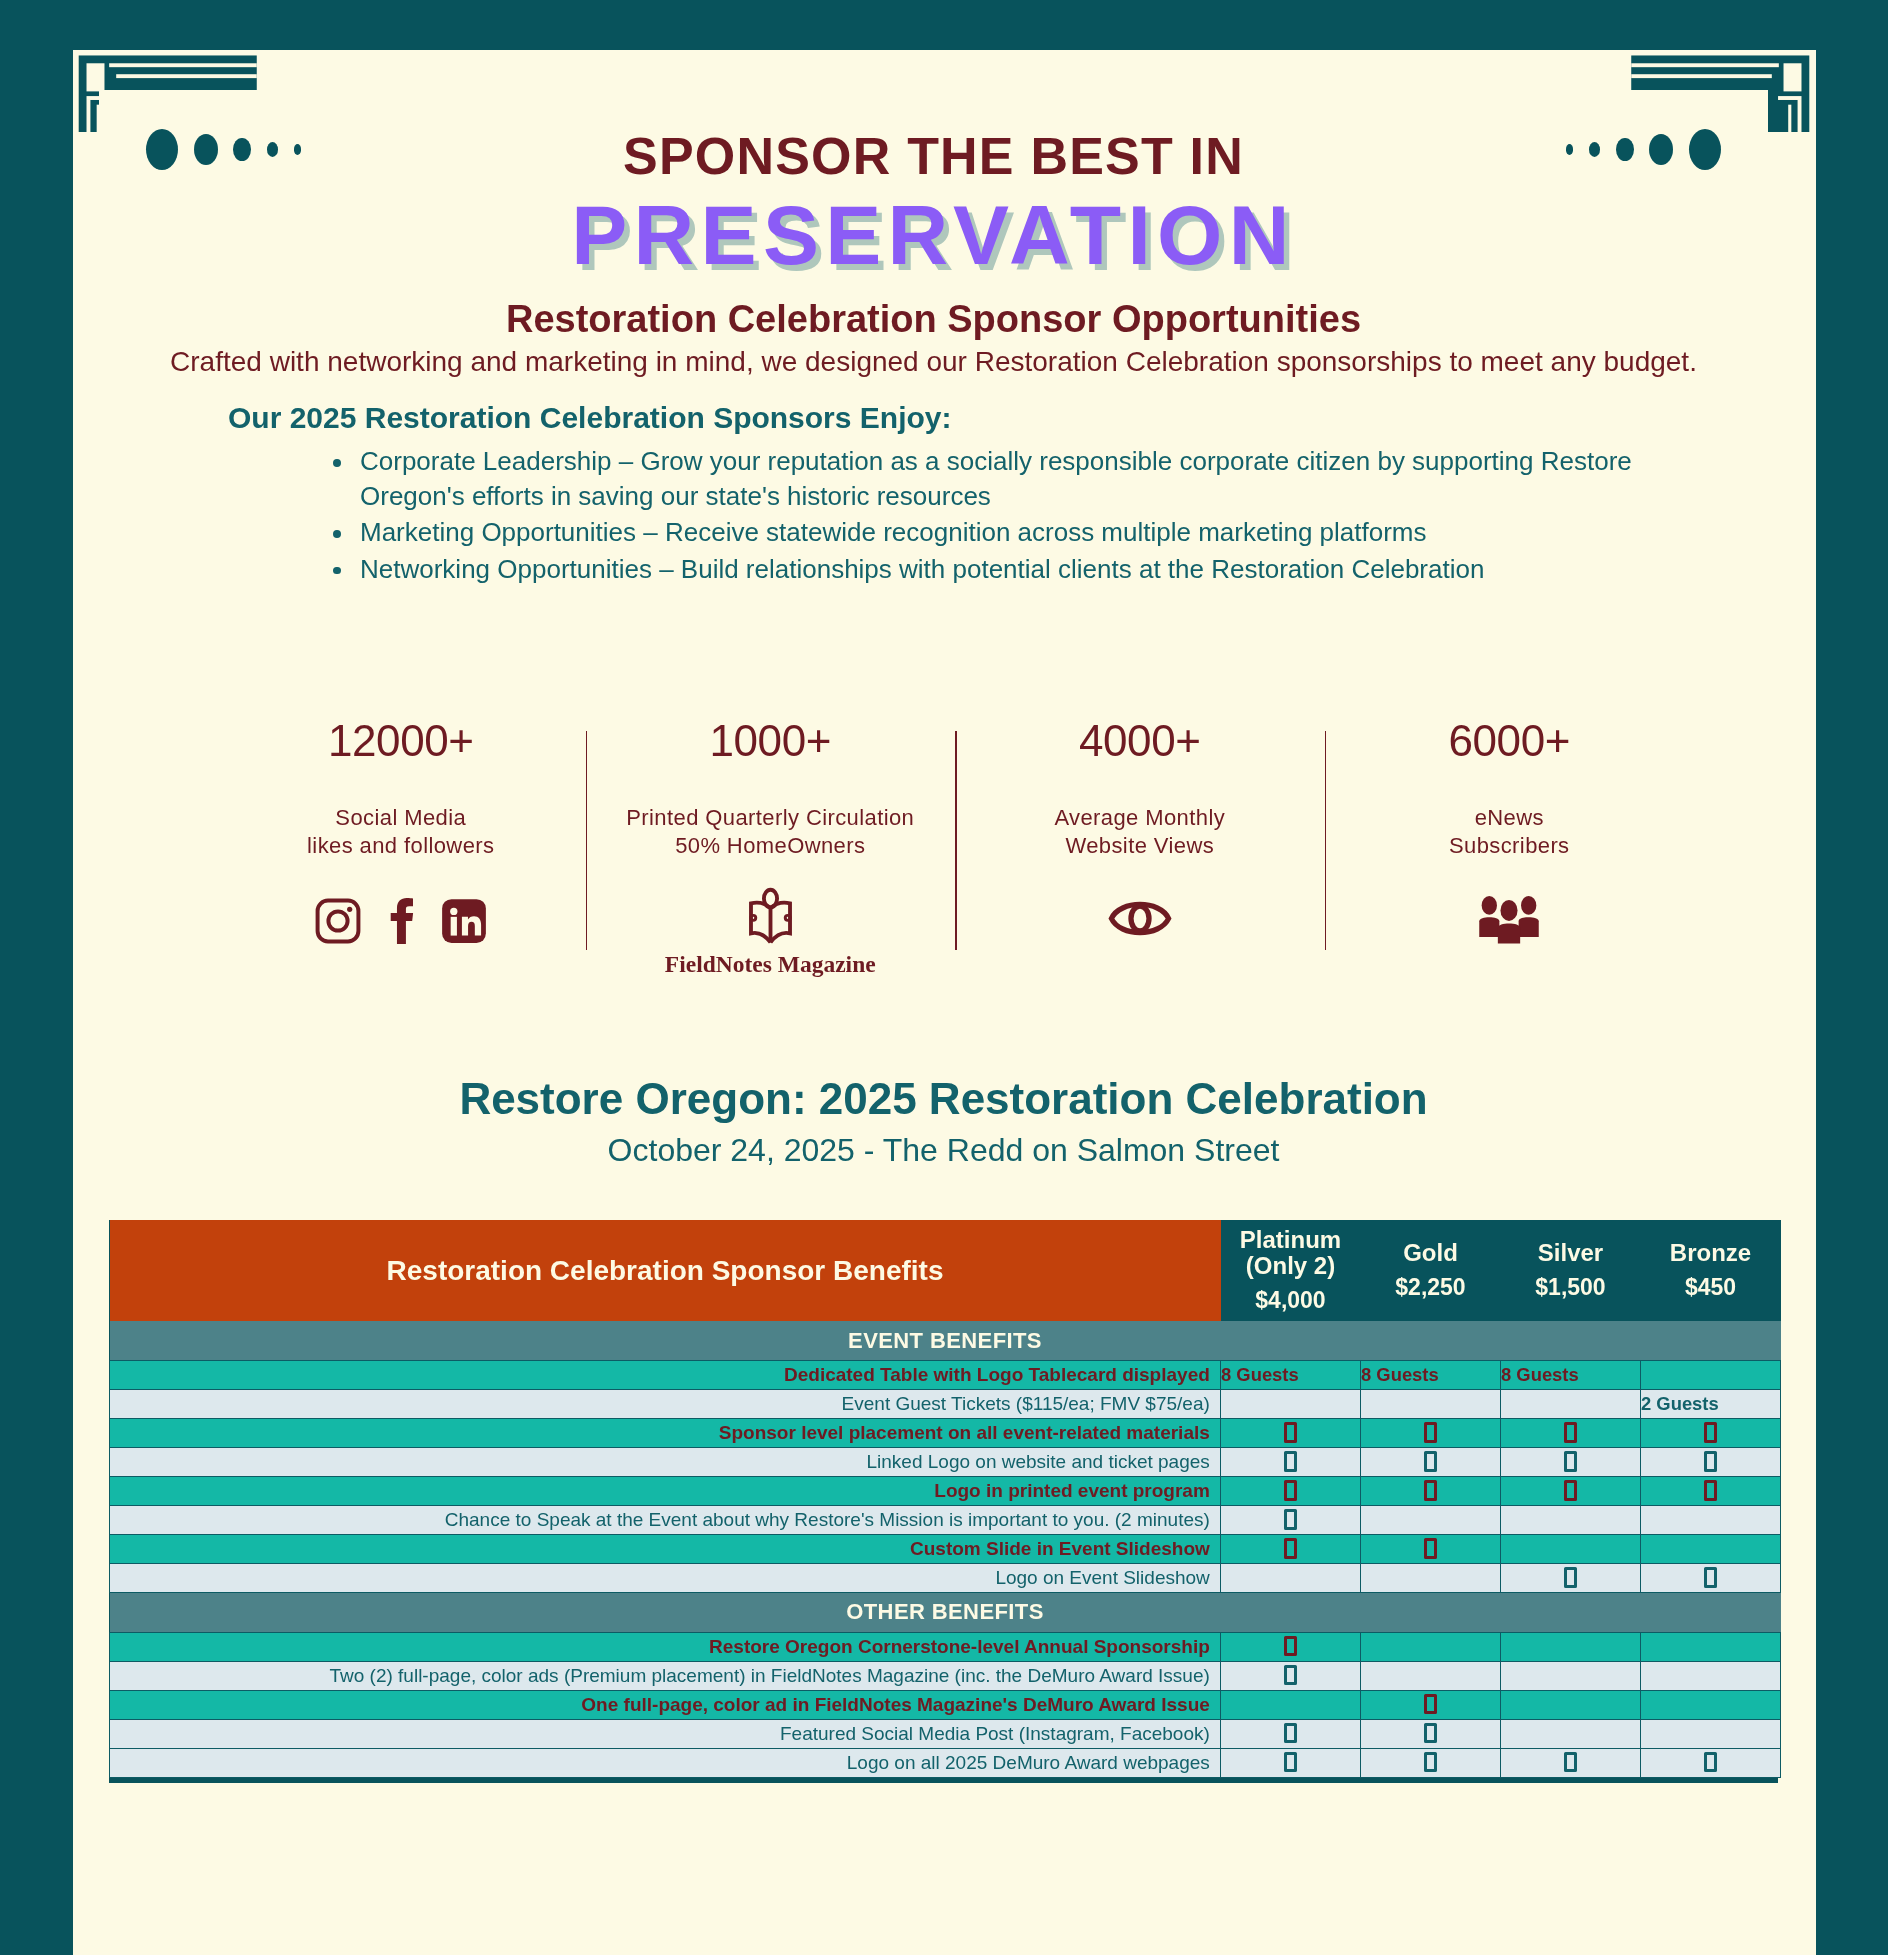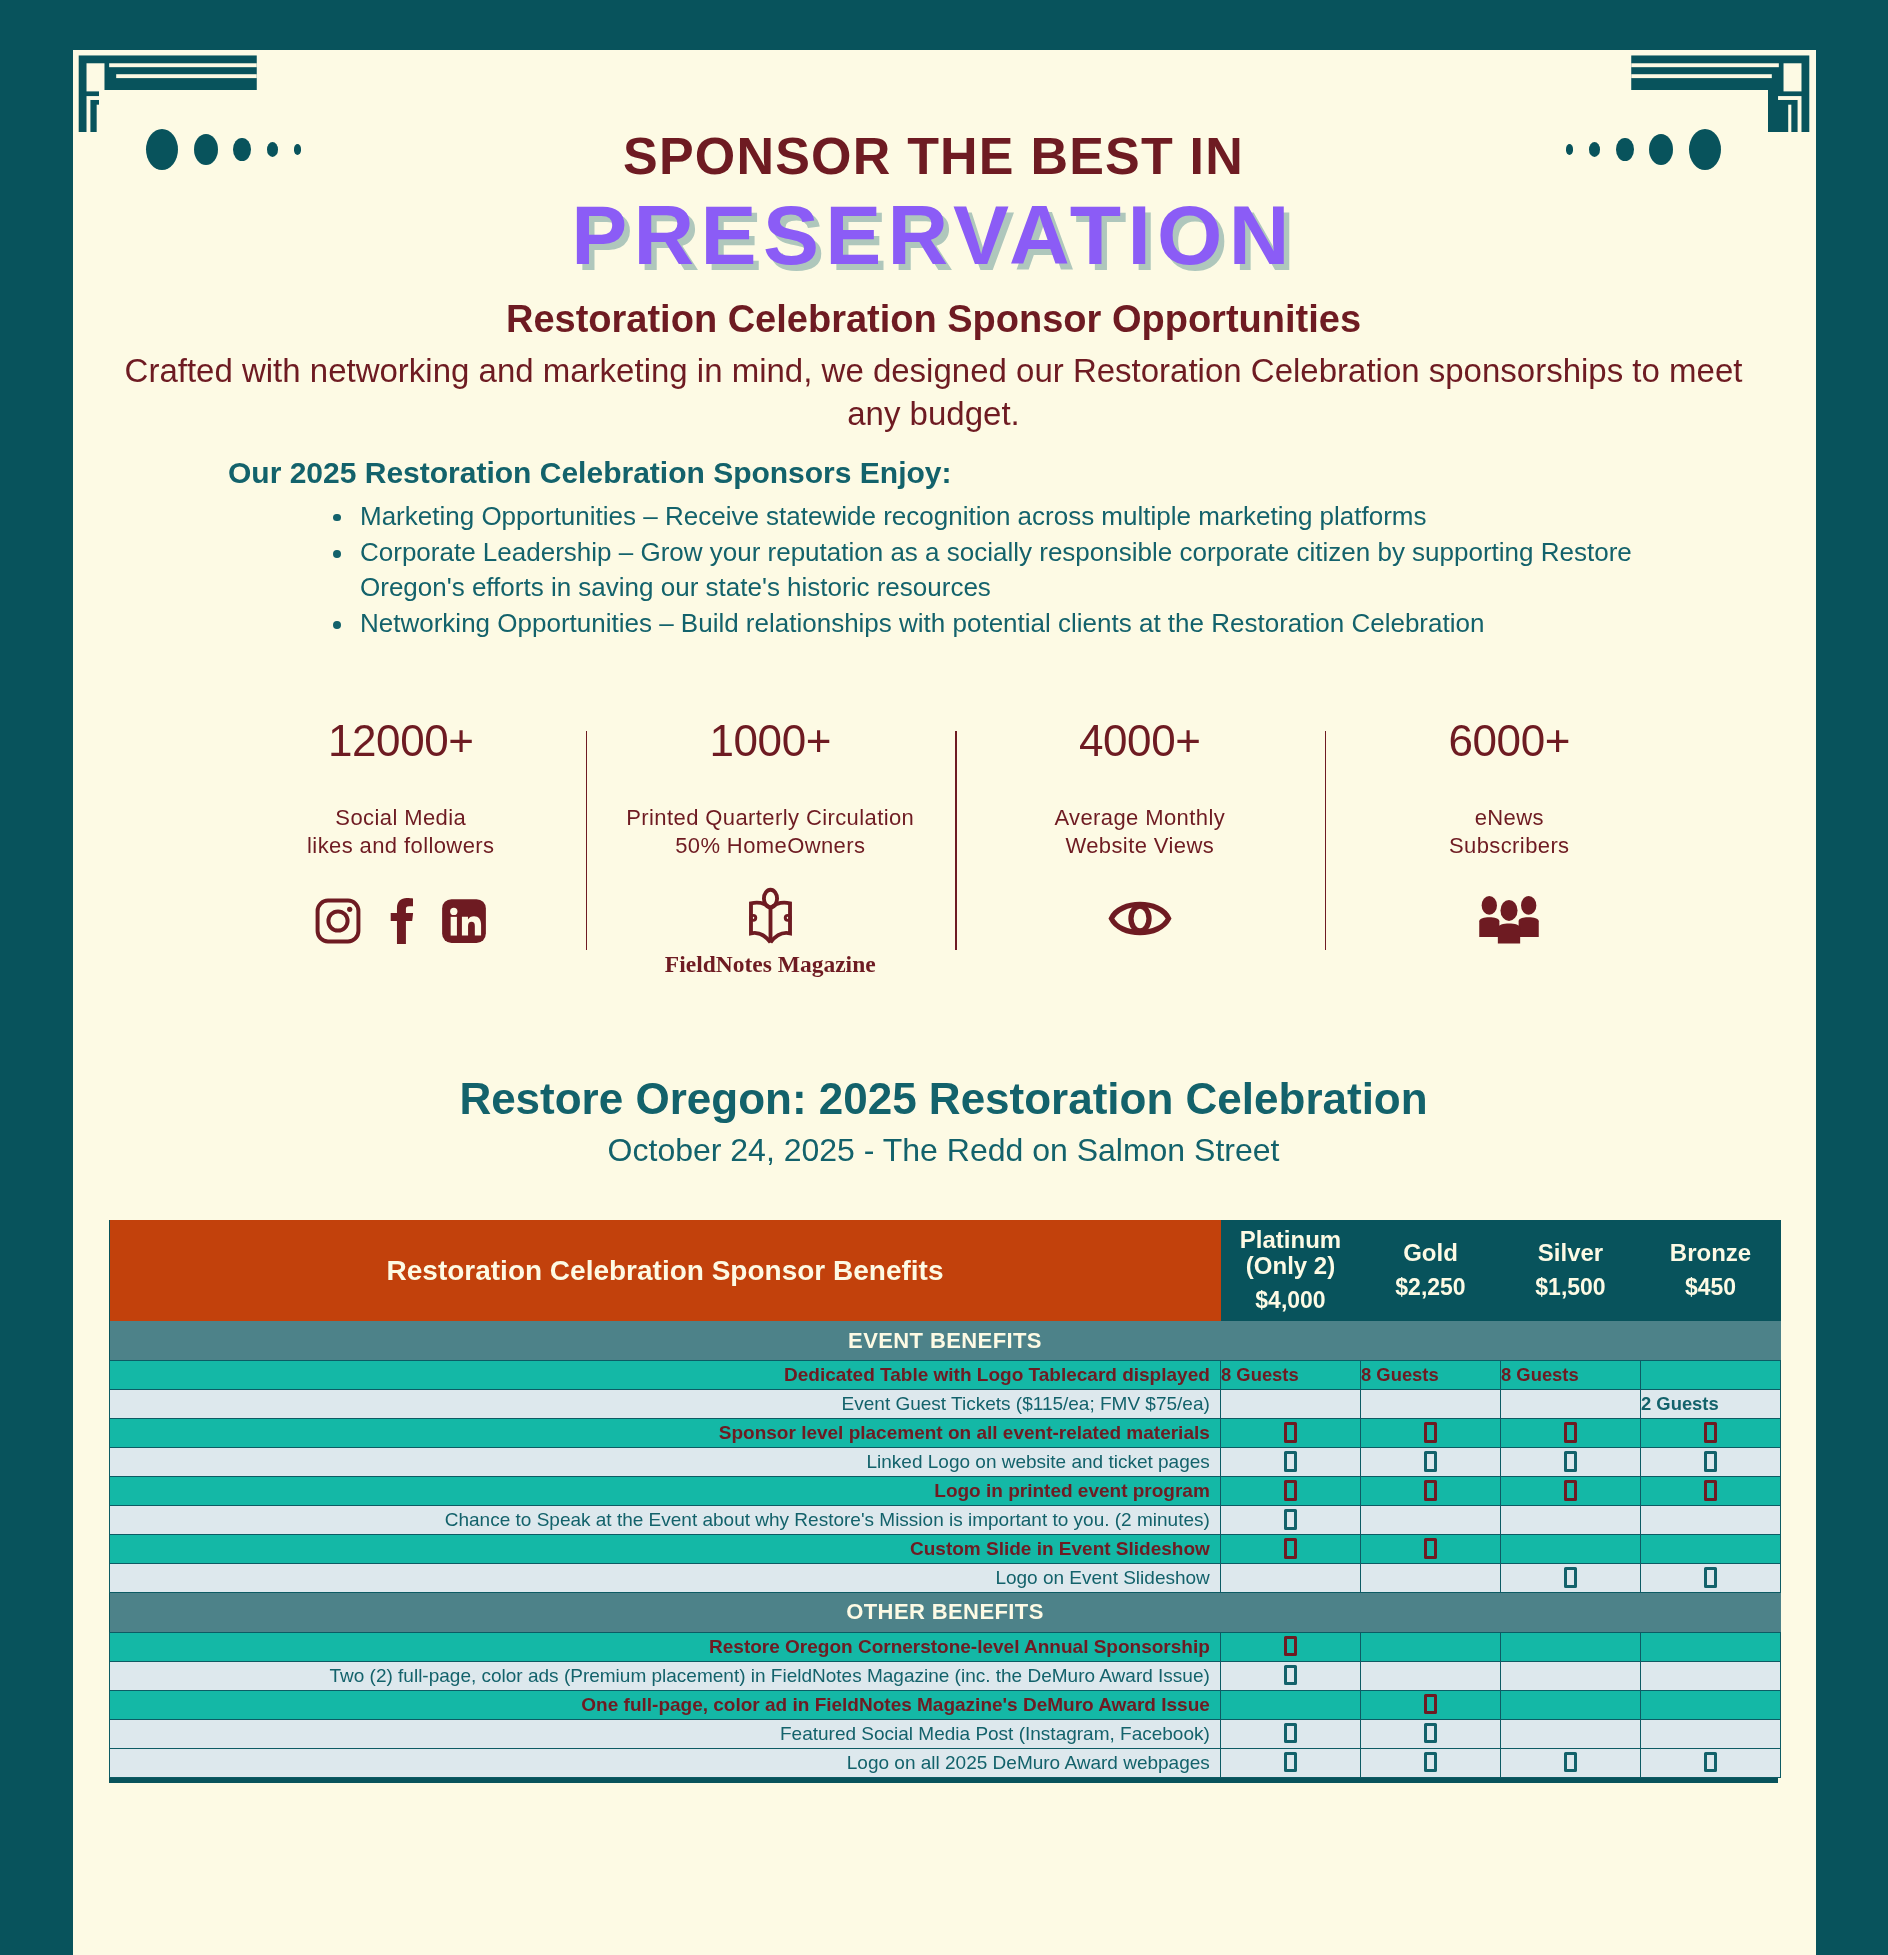--- a/index.html
+++ b/index.html
@@ -91,24 +91,24 @@
   }
   .subtitle {
     text-align: center;
     font-size: 38px;
     font-weight: 700;
     color: #6e1b22;
     margin-top: 17px;
   }
   .lead {
     text-align: center;
-    font-size: 33px;
+    font-size: 28px;
     color: #6e1b22;
     line-height: 1.28;
-    margin-top: 9px;
+    margin-top: 3px;
   }
   .enjoy-head {
     font-size: 30px;
     font-weight: 700;
     color: #13626b;
     margin: 21px 0 0 129px;
   }
   .bullets {
     list-style: none;
     margin: 8.6px 0 0 231px;
@@ -367,22 +367,22 @@
       <span class="dot d4"></span>
       <span class="dot d5"></span>
     </div>
 
     <div class="title-sponsor">SPONSOR THE BEST IN</div>
     <div class="title-preservation">PRESERVATION</div>
     <div class="subtitle">Restoration Celebration Sponsor Opportunities</div>
     <div class="lead">Crafted with networking and marketing in mind, we designed our Restoration Celebration sponsorships to meet any budget.</div>
     <div class="enjoy-head">Our 2025 Restoration Celebration Sponsors Enjoy:</div>
     <ul class="bullets">
+      <li>Corporate Leadership – Grow your reputation as a socially responsible corporate citizen by supporting Restore Oregon's efforts in saving our state's historic resources</li>
       <li>Marketing Opportunities – Receive statewide recognition across multiple marketing platforms</li>
-      <li>Corporate Leadership – Grow your reputation as a socially responsible corporate citizen by supporting Restore Oregon's efforts in saving our state's historic resources</li>
       <li>Networking Opportunities – Build relationships with potential clients at the Restoration Celebration</li>
     </ul>
 
     <div class="stats">
 
       <div class="stat">
         <div class="stat-num">12000+</div>
         <div class="stat-label">Social Media<br>likes and followers</div>
         <div class="stat-icons">
           <svg width="50" height="50" viewBox="0 0 24 24">

